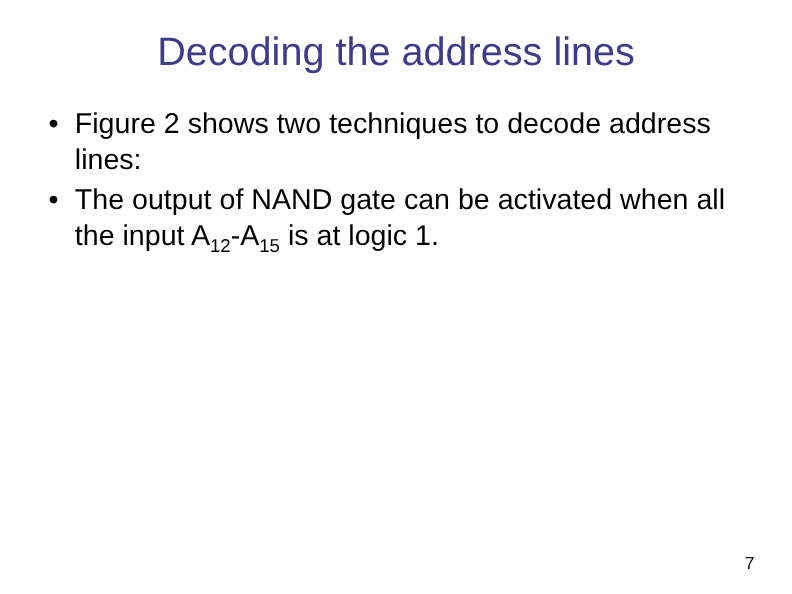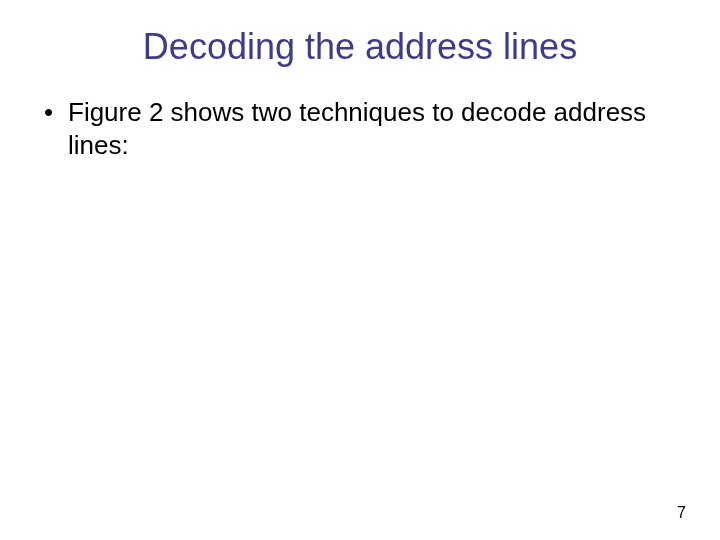--- a/index.html
+++ b/index.html
@@ -69,15 +69,18 @@
 </style>
 </head>
 <body>
 
 <h1 class="title">Decoding the address lines</h1>
 
 <ul class="bullet-list">
   <li class="bullet-item">
     <span>Figure 2 shows two techniques to decode address lines:</span>
   </li>
+  <li class="bullet-item">
+    <span>The output of NAND gate can be activated when all the input A</span><span class="sub-text">12</span><span>-A</span><span class="sub-text">15</span><span> is at logic 1.</span>
+  </li>
 </ul>
 
 <div class="page-number">7</div>
 
 </body></html>

